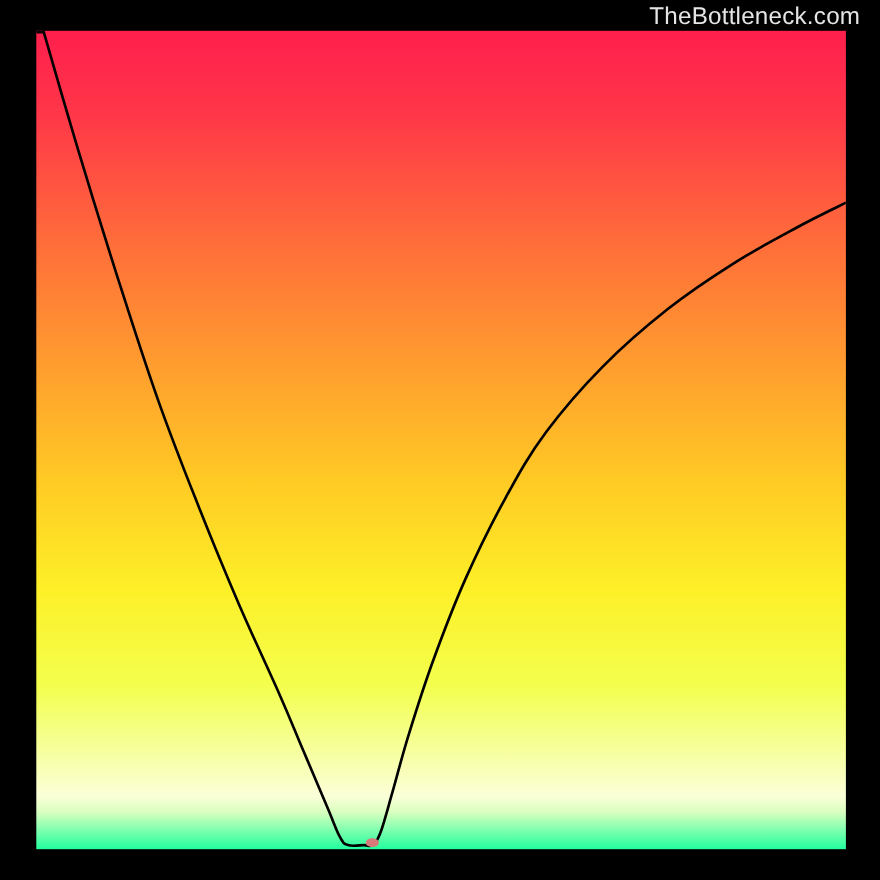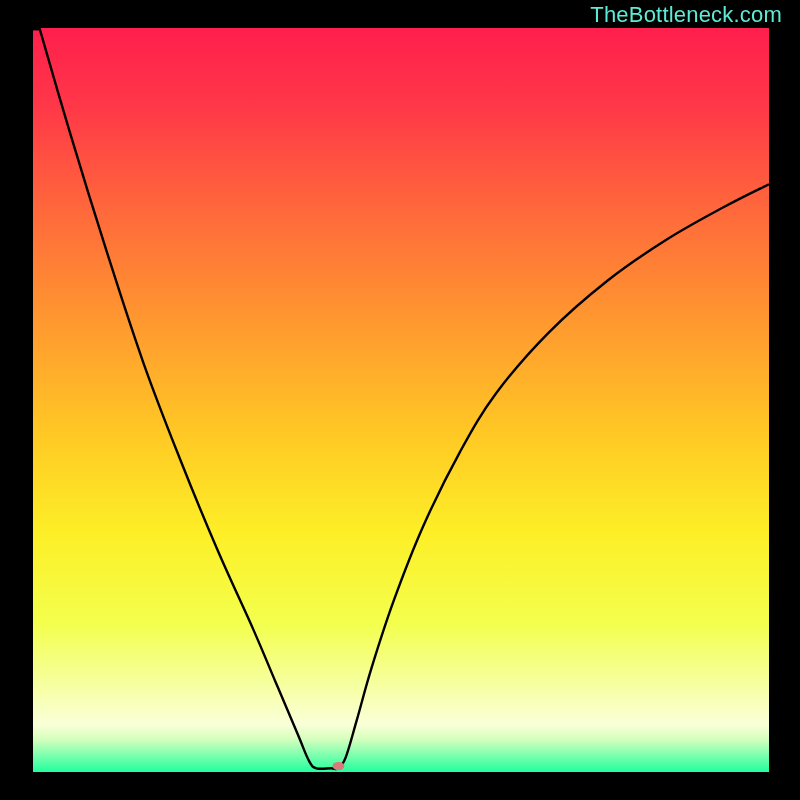--- a/index.html
+++ b/index.html
@@ -14,21 +14,21 @@
   .frame {
     position: relative;
     width: 800px;
     height: 800px;
     background: #000;
   }
   .watermark {
     position: absolute;
     top: 2px;
     right: 18px;
-    color: #5eead4;
+    color: #e5e5e5;
     font-size: 22px;
     font-weight: 500;
     letter-spacing: 0.2px;
   }
   svg {
     position: absolute;
     top: 0;
     left: 0;
   }
 </style>

